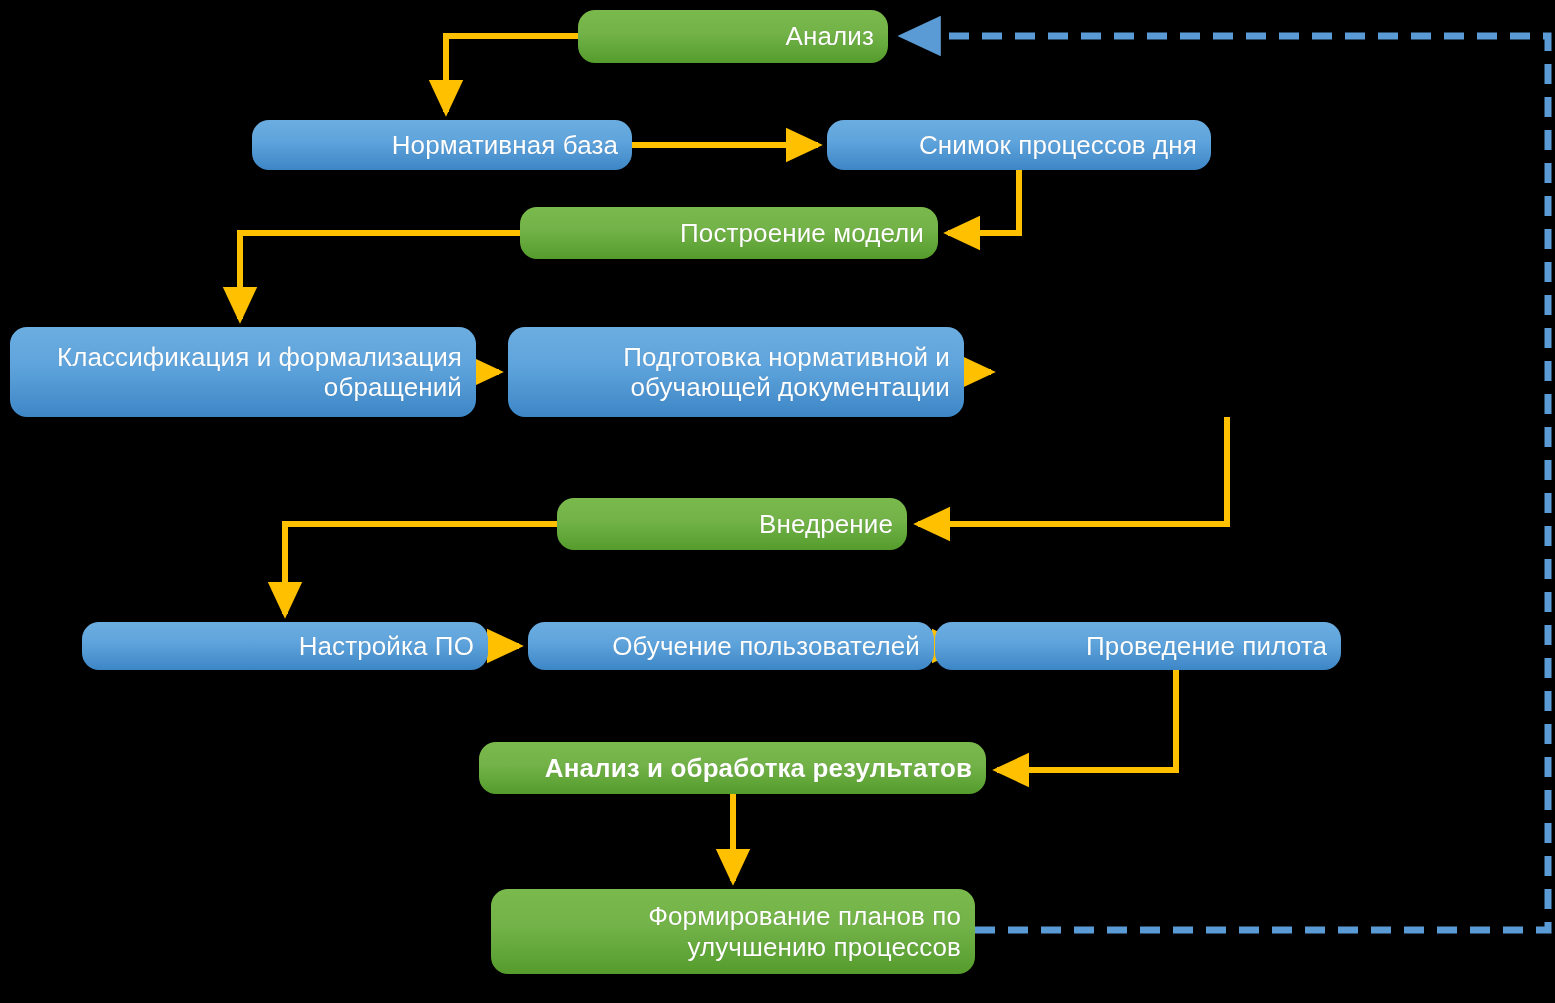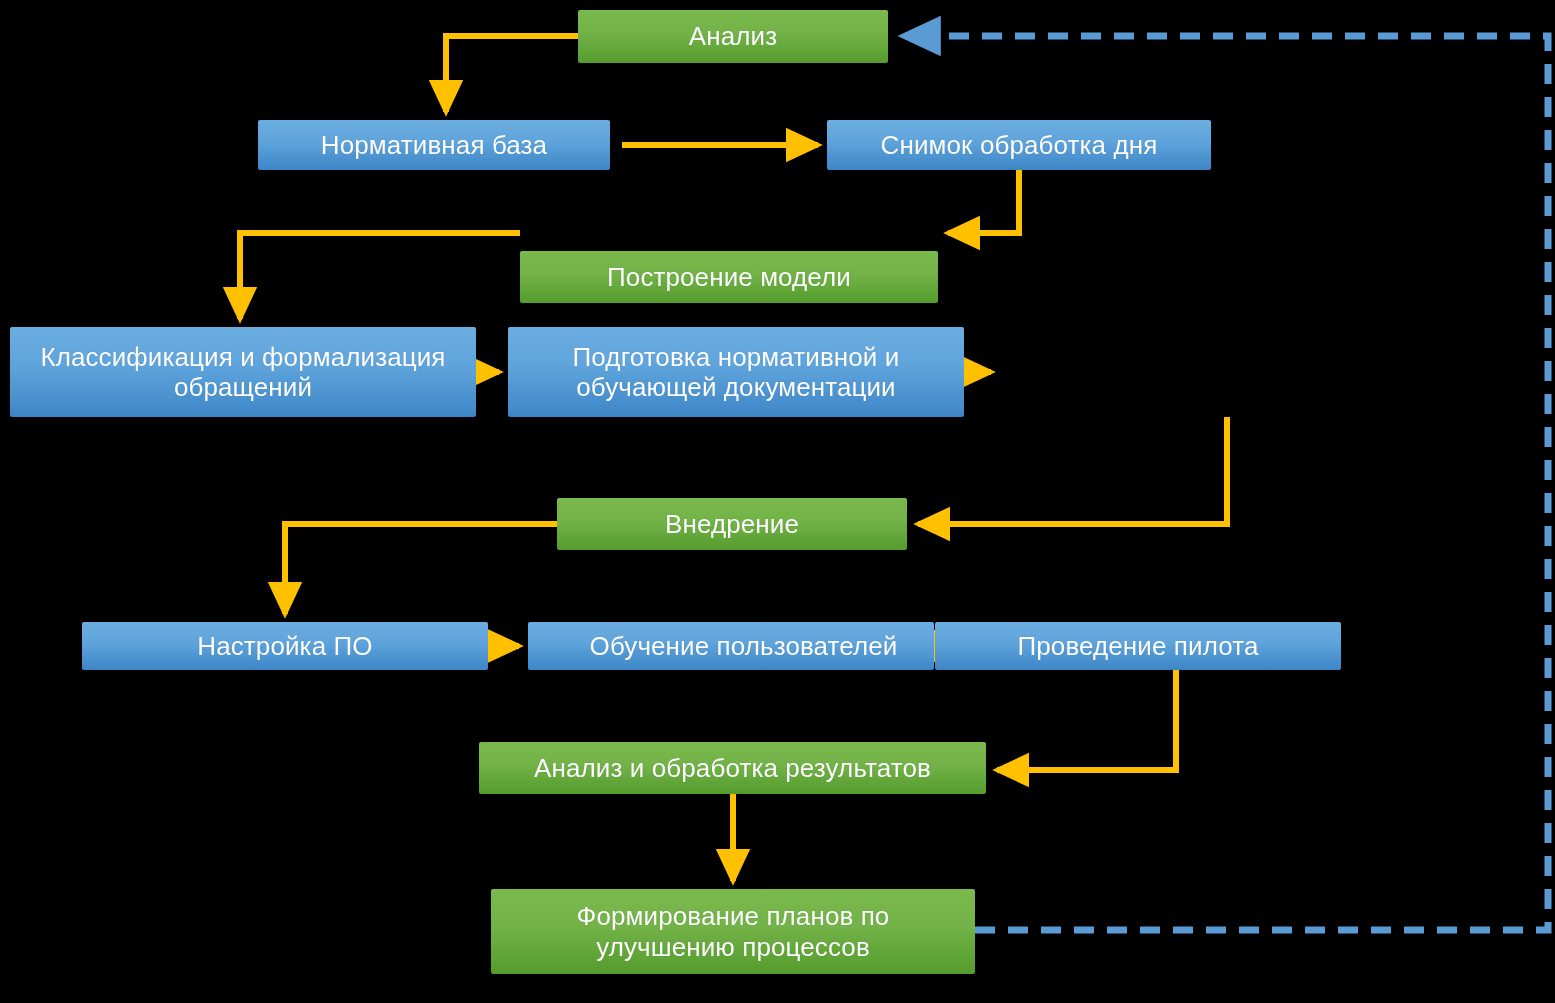--- a/index.html
+++ b/index.html
@@ -23,22 +23,22 @@
     width: 1555px;
     height: 1003px;
     pointer-events: none;
   }
   .node {
     position: absolute;
     box-sizing: border-box;
     display: flex;
     align-items: center;
     justify-content: center;
-    text-align: center;
-    border-radius: 2px;
+    text-align: right;
+    border-radius: 17px;
     color: #ffffff;
     font-size: 26px;
     line-height: 1.16;
     padding: 2px 14px;
     letter-spacing: 0.1px;
     text-shadow: 0 0 1px rgba(0,0,0,0.18);
     z-index: 3;
   }
   .node.blue {
     background: linear-gradient(to bottom, #6bade0 0%, #5fa4dc 42%, #3d86c6 100%);
@@ -92,29 +92,29 @@
     <path d="M 733,794 L 733,881" fill="none" stroke="#ffc000" stroke-width="6" marker-end="url(#arrow-orange)"></path>
 
     <path d="M 975,930 L 1548,930 L 1548,36 L 903,36" fill="none" stroke="#5b9bd5" stroke-width="7" stroke-dasharray="20 13" stroke-linejoin="miter" marker-end="url(#arrow-blue)"></path>
 
   </svg>
 
   <div class="node green" style="left:578px; top:10px; width:310px; height:53px;">
     <span class="label">Анализ</span>
   </div>
 
-  <div class="node blue" style="left:258px; top:120px; width:352px; height:50px;">
+  <div class="node blue" style="left:252px; top:120px; width:380px; height:50px;">
     <span class="label">Нормативная база</span>
   </div>
 
   <div class="node blue" style="left:827px; top:120px; width:384px; height:50px;">
-    <span class="label">Снимок обработка дня</span>
+    <span class="label">Снимок процессов дня</span>
   </div>
 
-  <div class="node green" style="left:520px; top:207px; width:418px; height:52px;margin-top:44px;">
+  <div class="node green" style="left:520px; top:207px; width:418px; height:52px;">
     <span class="label">Построение модели</span>
   </div>
 
   <div class="node blue" style="left:508px; top:327px; width:456px; height:90px;">
     <span class="label">Подготовка нормативной и обучающей документации</span>
   </div>
 
   <div class="node blue" style="left:10px; top:327px; width:466px; height:90px;">
     <span class="label">Классификация и формализация обращений</span>
   </div>
@@ -129,21 +129,21 @@
   </div>
 
   <div class="node blue" style="left:528px; top:622px; width:406px; height:48px;padding-left:39px;">
     <span class="label">Обучение пользователей</span>
   </div>
 
   <div class="node blue" style="left:935px; top:622px; width:406px; height:48px;">
     <span class="label">Проведение пилота</span>
   </div>
 
-  <div class="node green" style="left:479px; top:742px; width:507px; height:52px;">
+  <div class="node green" style="left:479px; top:742px; width:507px; height:52px;font-weight:bold;">
     <span class="label">Анализ и обработка результатов</span>
   </div>
 
   <div class="node green" style="left:491px; top:889px; width:484px; height:85px;">
     <span class="label">Формирование планов по улучшению процессов</span>
   </div>
 
 </div>
 
 </body></html>

